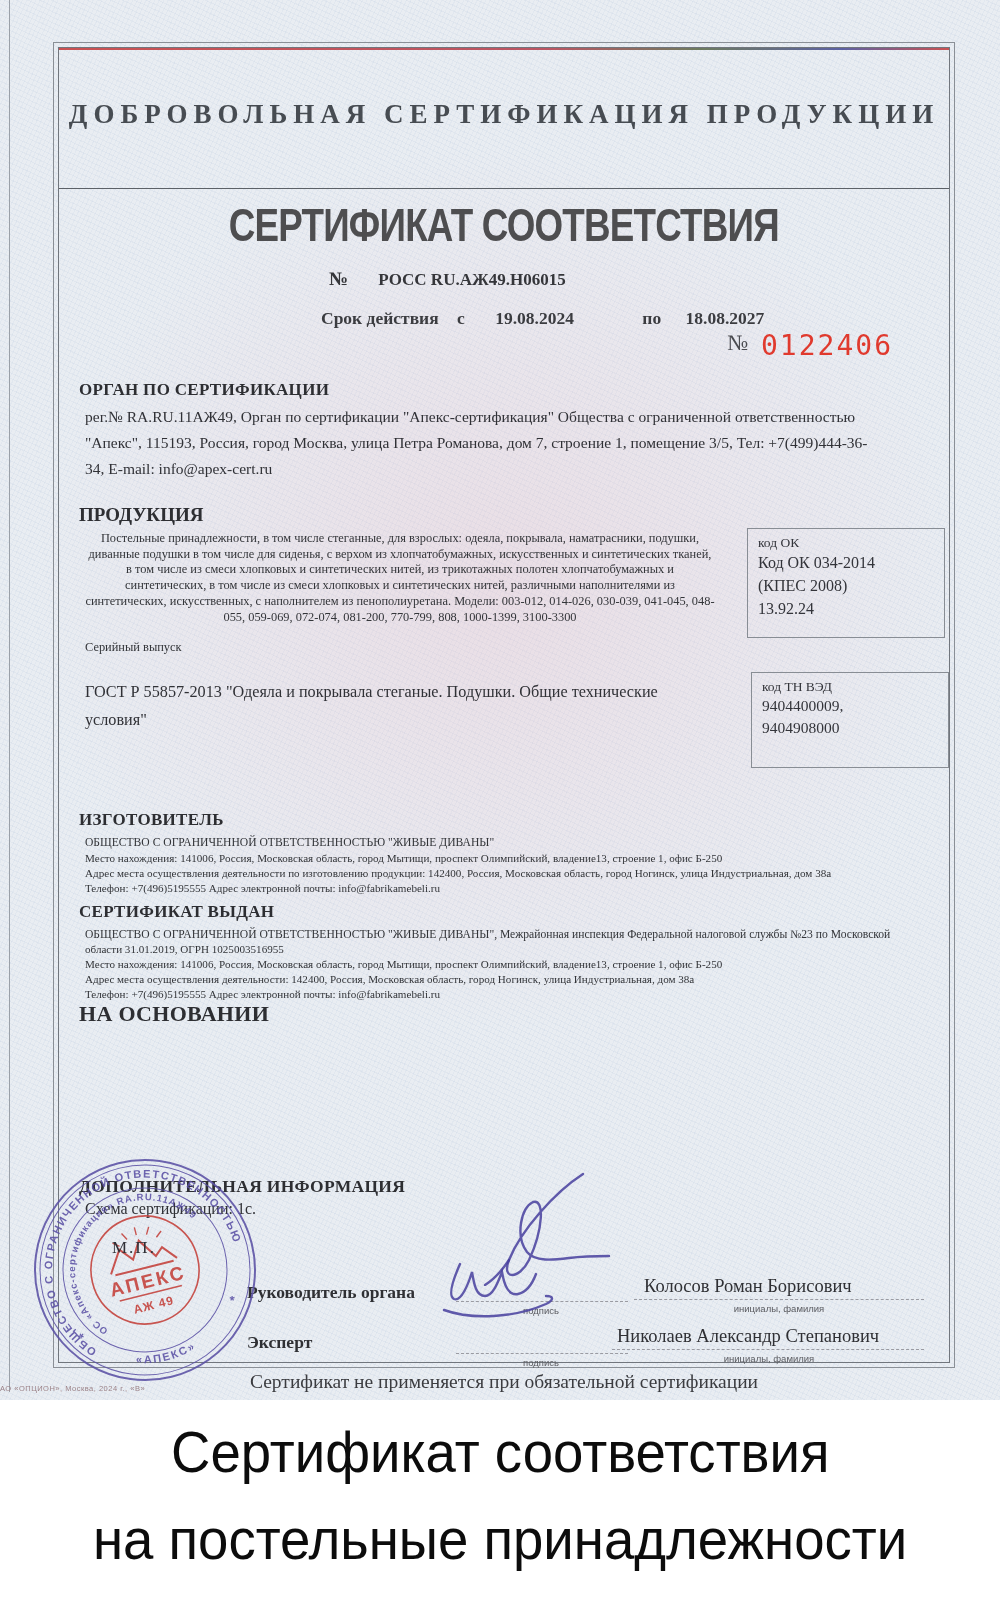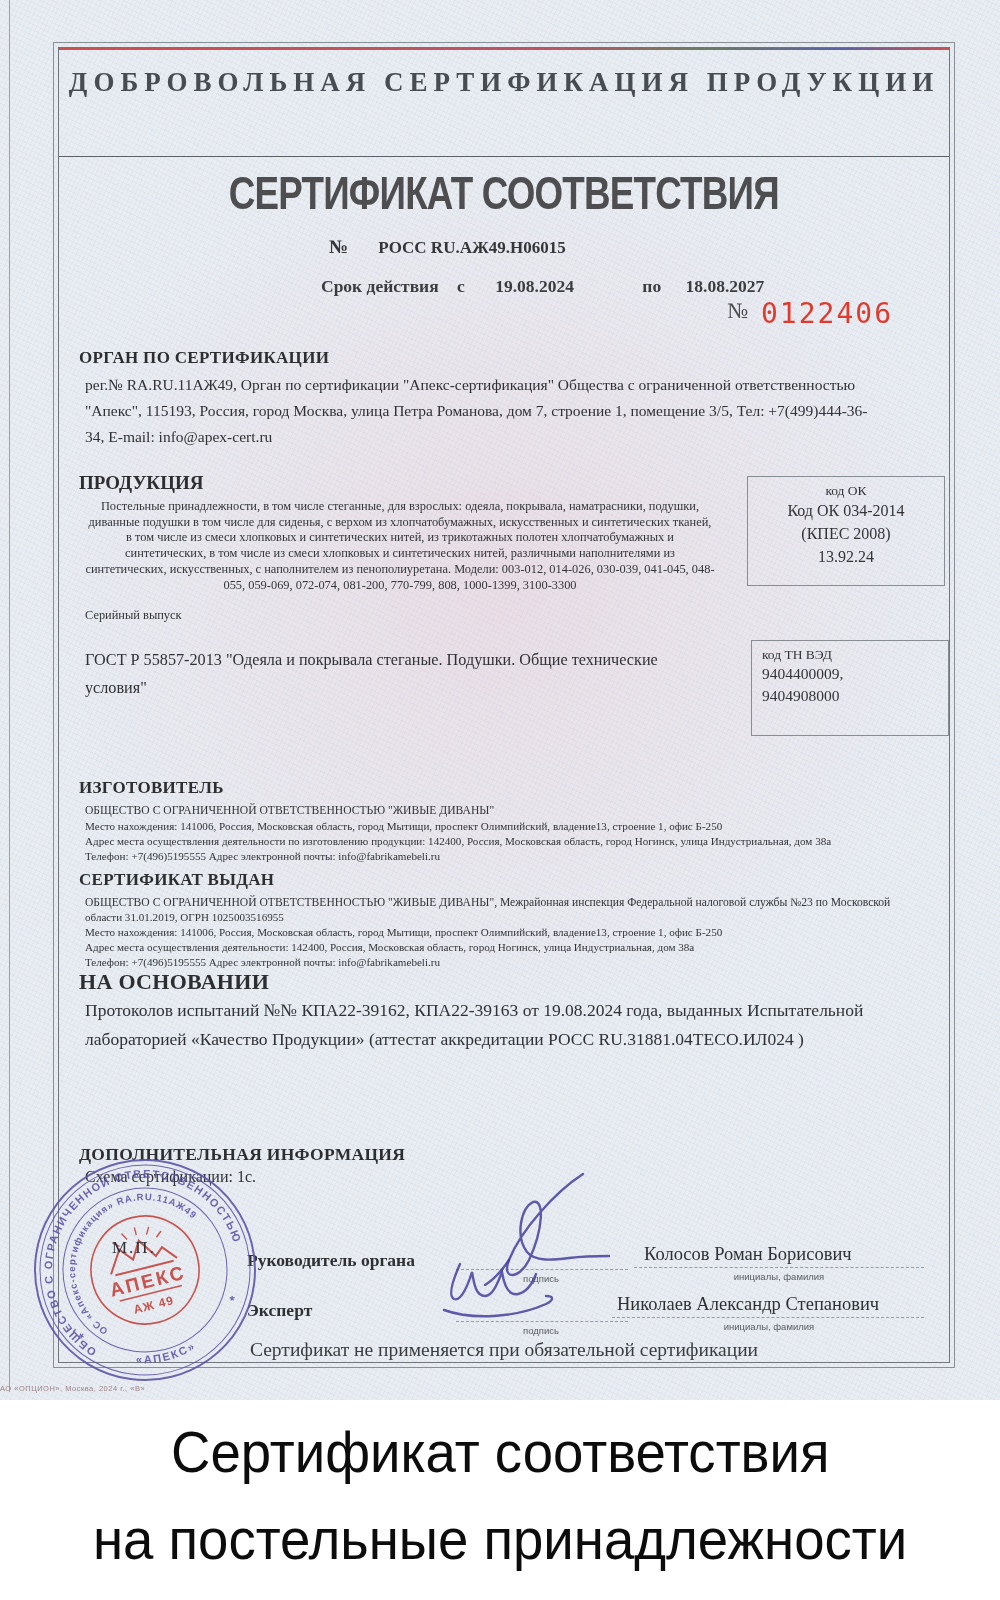--- a/index.html
+++ b/index.html
@@ -11,21 +11,21 @@
       radial-gradient(ellipse 62% 42% at 50% 42%, rgba(235,185,198,0.30), rgba(235,185,198,0) 75%),
       repeating-linear-gradient(115deg, rgba(170,192,220,0.12) 0 1px, rgba(0,0,0,0) 1px 4px),
       repeating-linear-gradient(25deg, rgba(148,170,202,0.10) 0 1px, rgba(0,0,0,0) 1px 5px),
       #e9edf2;}
   .scan-edge{position:absolute;left:9px;top:0;width:1px;height:1392px;background:#9aa0a8;}
   
   .frame-outer{position:absolute;left:53px;top:42px;width:900px;height:1324px;border:1px solid #8a8f96;}
   .frame-inner{position:absolute;left:4px;top:4px;right:4px;bottom:4px;border:1px solid #71767d;}
   .frame-inner::before{content:"";position:absolute;left:0;top:0;right:0;height:2px;
       background:linear-gradient(90deg,#c22b2b 0%,#b03040 55%,#4f5f3a 72%,#3a3f8f 88%,#c22b2b 100%);opacity:.8;}
-  .abs{position:absolute;}
+  .abs{position:absolute;margin-top:32px;}
   
   .banner{left:0;right:0;top:0;height:108px;border-bottom:1px solid #5c6167;text-align:center;}
   .banner span{display:inline-block;margin-top:19px;font-weight:bold;font-size:27px;letter-spacing:6px;color:#474c52;}
   .title{left:0;right:0;top:118px;text-align:center;color:#4e4e50;}
   .title span{display:inline-block;font-family:"Liberation Sans","DejaVu Sans",sans-serif;
       font-weight:bold;font-size:46px;letter-spacing:-1px;transform:scaleX(0.80);transform-origin:center;}
   .bold17{font-weight:bold;font-size:17px;color:#35363a;}
   .regrow{top:188px;left:270px;}
   .regrow .no{font-size:19px;margin-right:26px;}
   .valrow{top:228px;left:262px;font-weight:bold;font-size:17.5px;color:#3b3c40;}
@@ -99,21 +99,21 @@
         <div class="abs blankno-sym">№</div>
         <div class="abs blankno-dig">0122406</div>
 
         <div class="abs h" style="left:20px;top:300px;">ОРГАН ПО СЕРТИФИКАЦИИ</div>
         <div class="abs body15" style="left:26px;top:324px;width:800px;">рег.№ RA.RU.11АЖ49, Орган по сертификации "Апекс-сертификация" Общества с ограниченной ответственностью "Апекс", 115193, Россия, город Москва, улица Петра Романова, дом 7, строение 1, помещение 3/5, Тел: +7(499)444-36-34, E-mail: info@apex-cert.ru</div>
 
         <div class="abs h19" style="left:20px;top:424px;">ПРОДУКЦИЯ</div>
         <div class="abs body12" style="left:26px;top:451px;width:630px;">Постельные принадлежности, в том числе стеганные, для взрослых: одеяла, покрывала, наматрасники, подушки, диванные подушки в том числе для сиденья, с верхом из хлопчатобумажных, искусственных и синтетических тканей, в том числе из смеси хлопковых и синтетических нитей, из трикотажных полотен хлопчатобумажных и синтетических, в том числе из смеси хлопковых и синтетических нитей, различными наполнителями из синтетических, искусственных, с наполнителем из пенополиуретана. Модели: 003-012, 014-026, 030-039, 041-045, 048-055, 059-069, 072-074, 081-200, 770-799, 808, 1000-1399, 3100-3300</div>
         <div class="abs body12" style="left:26px;top:560px;">Серийный выпуск</div>
 
-        <div class="abs codebox" style="left:688px;top:428px;width:176px;height:96px;text-align:center;">
+        <div class="abs codebox" style="left:688px;top:448px;width:176px;height:96px;">
           <div class="lbl">код ОК</div>
           <div class="ln">Код ОК 034-2014</div>
           <div class="ln">(КПЕС 2008)</div>
           <div class="ln">13.92.24</div>
         </div>
 
         <div class="abs gost" style="left:26px;top:598px;width:600px;">ГОСТ Р 55857-2013 "Одеяла и покрывала стеганые. Подушки. Общие технические условия"</div>
 
         <div class="abs codebox" style="left:692px;top:592px;width:176px;height:82px;">
           <div class="lbl">код ТН ВЭД</div>
@@ -128,21 +128,20 @@
         <div class="abs sm" style="left:26px;top:801px;">Телефон: +7(496)5195555 Адрес электронной почты: info@fabrikamebeli.ru</div>
 
         <div class="abs h" style="left:20px;top:822px;">СЕРТИФИКАТ ВЫДАН</div>
         <div class="abs sm smcaps" style="left:26px;top:847px;">ОБЩЕСТВО С ОГРАНИЧЕННОЙ ОТВЕТСТВЕННОСТЬЮ "ЖИВЫЕ ДИВАНЫ", Межрайонная инспекция Федеральной налоговой службы №23 по Московской</div>
         <div class="abs sm" style="left:26px;top:862px;">области 31.01.2019, ОГРН 1025003516955</div>
         <div class="abs sm" style="left:26px;top:877px;">Место нахождения: 141006, Россия, Московская область, город Мытищи, проспект Олимпийский, владение13, строение 1, офис Б-250</div>
         <div class="abs sm" style="left:26px;top:892px;">Адрес места осуществления деятельности: 142400, Россия, Московская область, город Ногинск, улица Индустриальная, дом 38а</div>
         <div class="abs sm" style="left:26px;top:907px;">Телефон: +7(496)5195555 Адрес электронной почты: info@fabrikamebeli.ru</div>
 
         <div class="abs h" style="left:20px;top:921px;font-size:22px;">НА ОСНОВАНИИ</div>
-        <div class="abs basis-text" style="left:26px;top:948px;width:780px;">Протоколов испытаний №№ КПА22-39162, КПА22-39163 от 19.08.2024 года, выданных Испытательной лабораторией «Качество Продукции» (аттестат аккредитации РОСС RU.31881.04ТЕСО.ИЛ024 )</div>
 
         <div class="abs h" style="left:20px;top:1096px;font-size:17.5px;">ДОПОЛНИТЕЛЬНАЯ ИНФОРМАЦИЯ</div>
         <div class="abs scheme" style="left:26px;top:1120px;">Схема сертификации: 1с.</div>
 
         <div class="abs role" style="left:188px;top:1202px;">Руководитель органа</div>
         <div class="abs fineline" style="left:397px;top:1221px;width:172px;"></div>
         <div class="abs tinycap" style="left:432px;top:1225px;width:100px;">подпись</div>
         <div class="abs sig-name" style="left:585px;top:1196px;">Колосов Роман Борисович</div>
         <div class="abs fineline" style="left:575px;top:1219px;width:290px;"></div>
         <div class="abs tinycap" style="left:640px;top:1223px;width:160px;">инициалы, фамилия</div>

